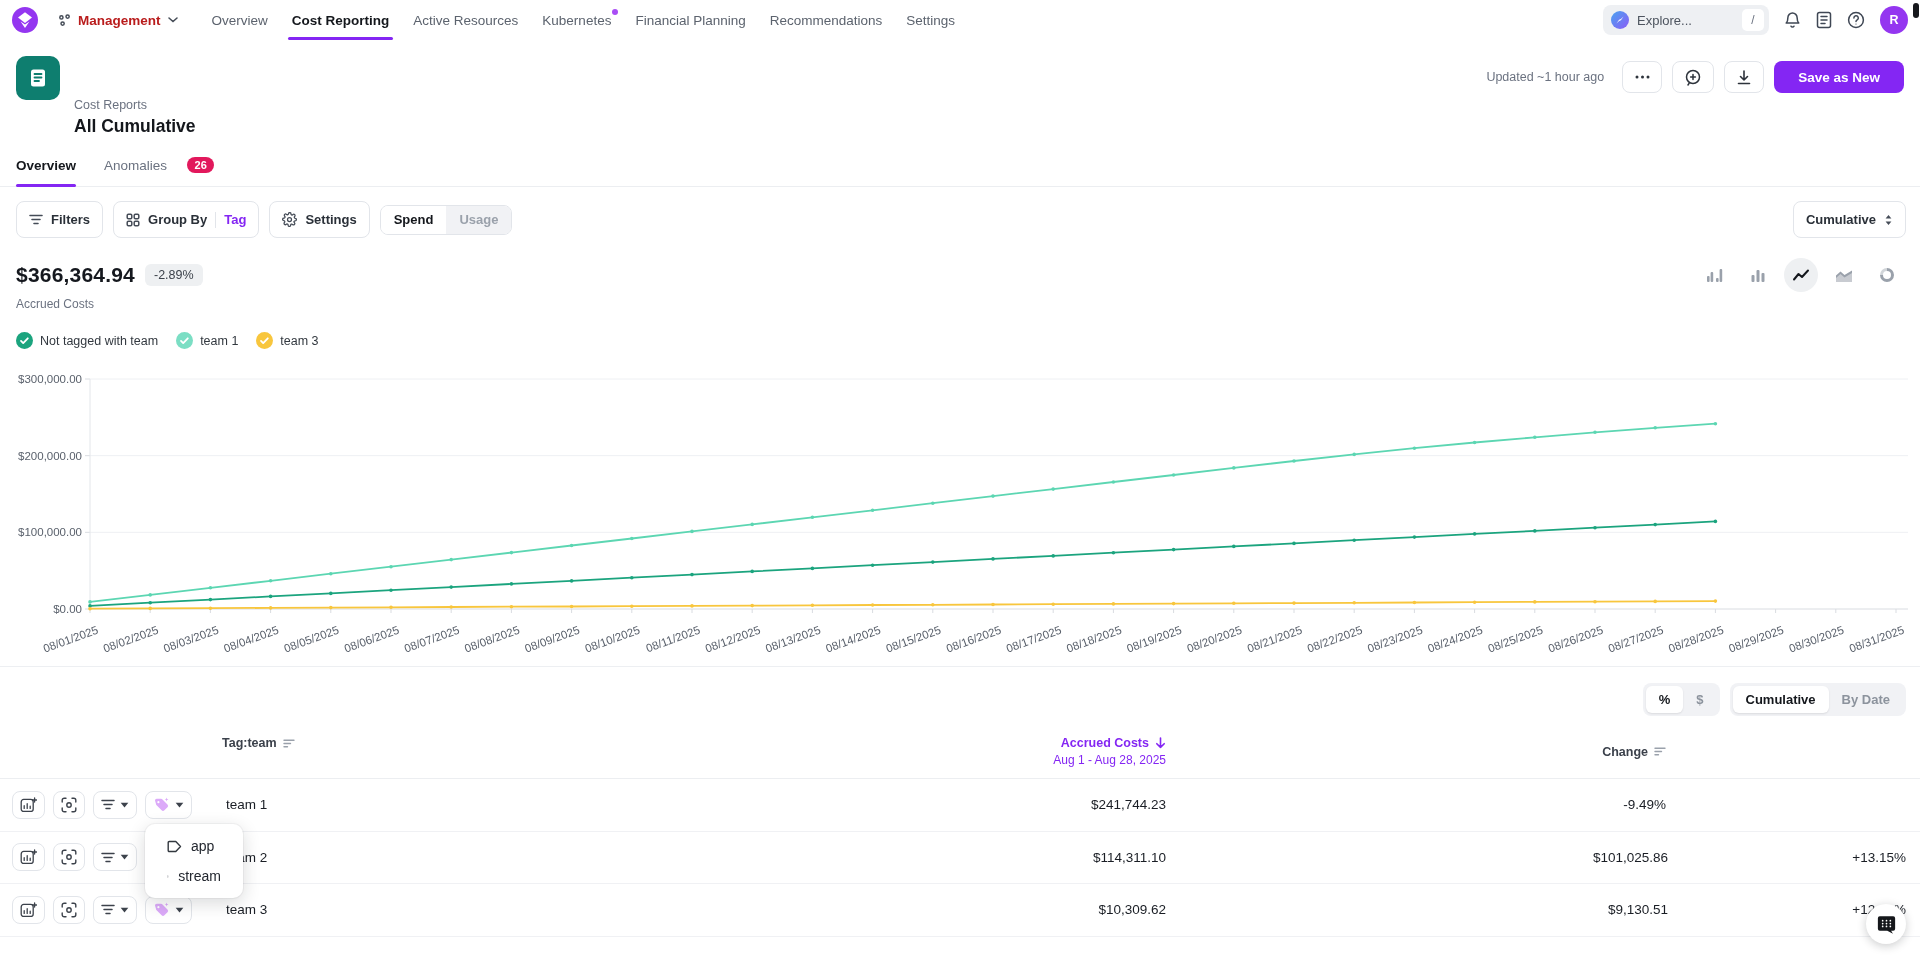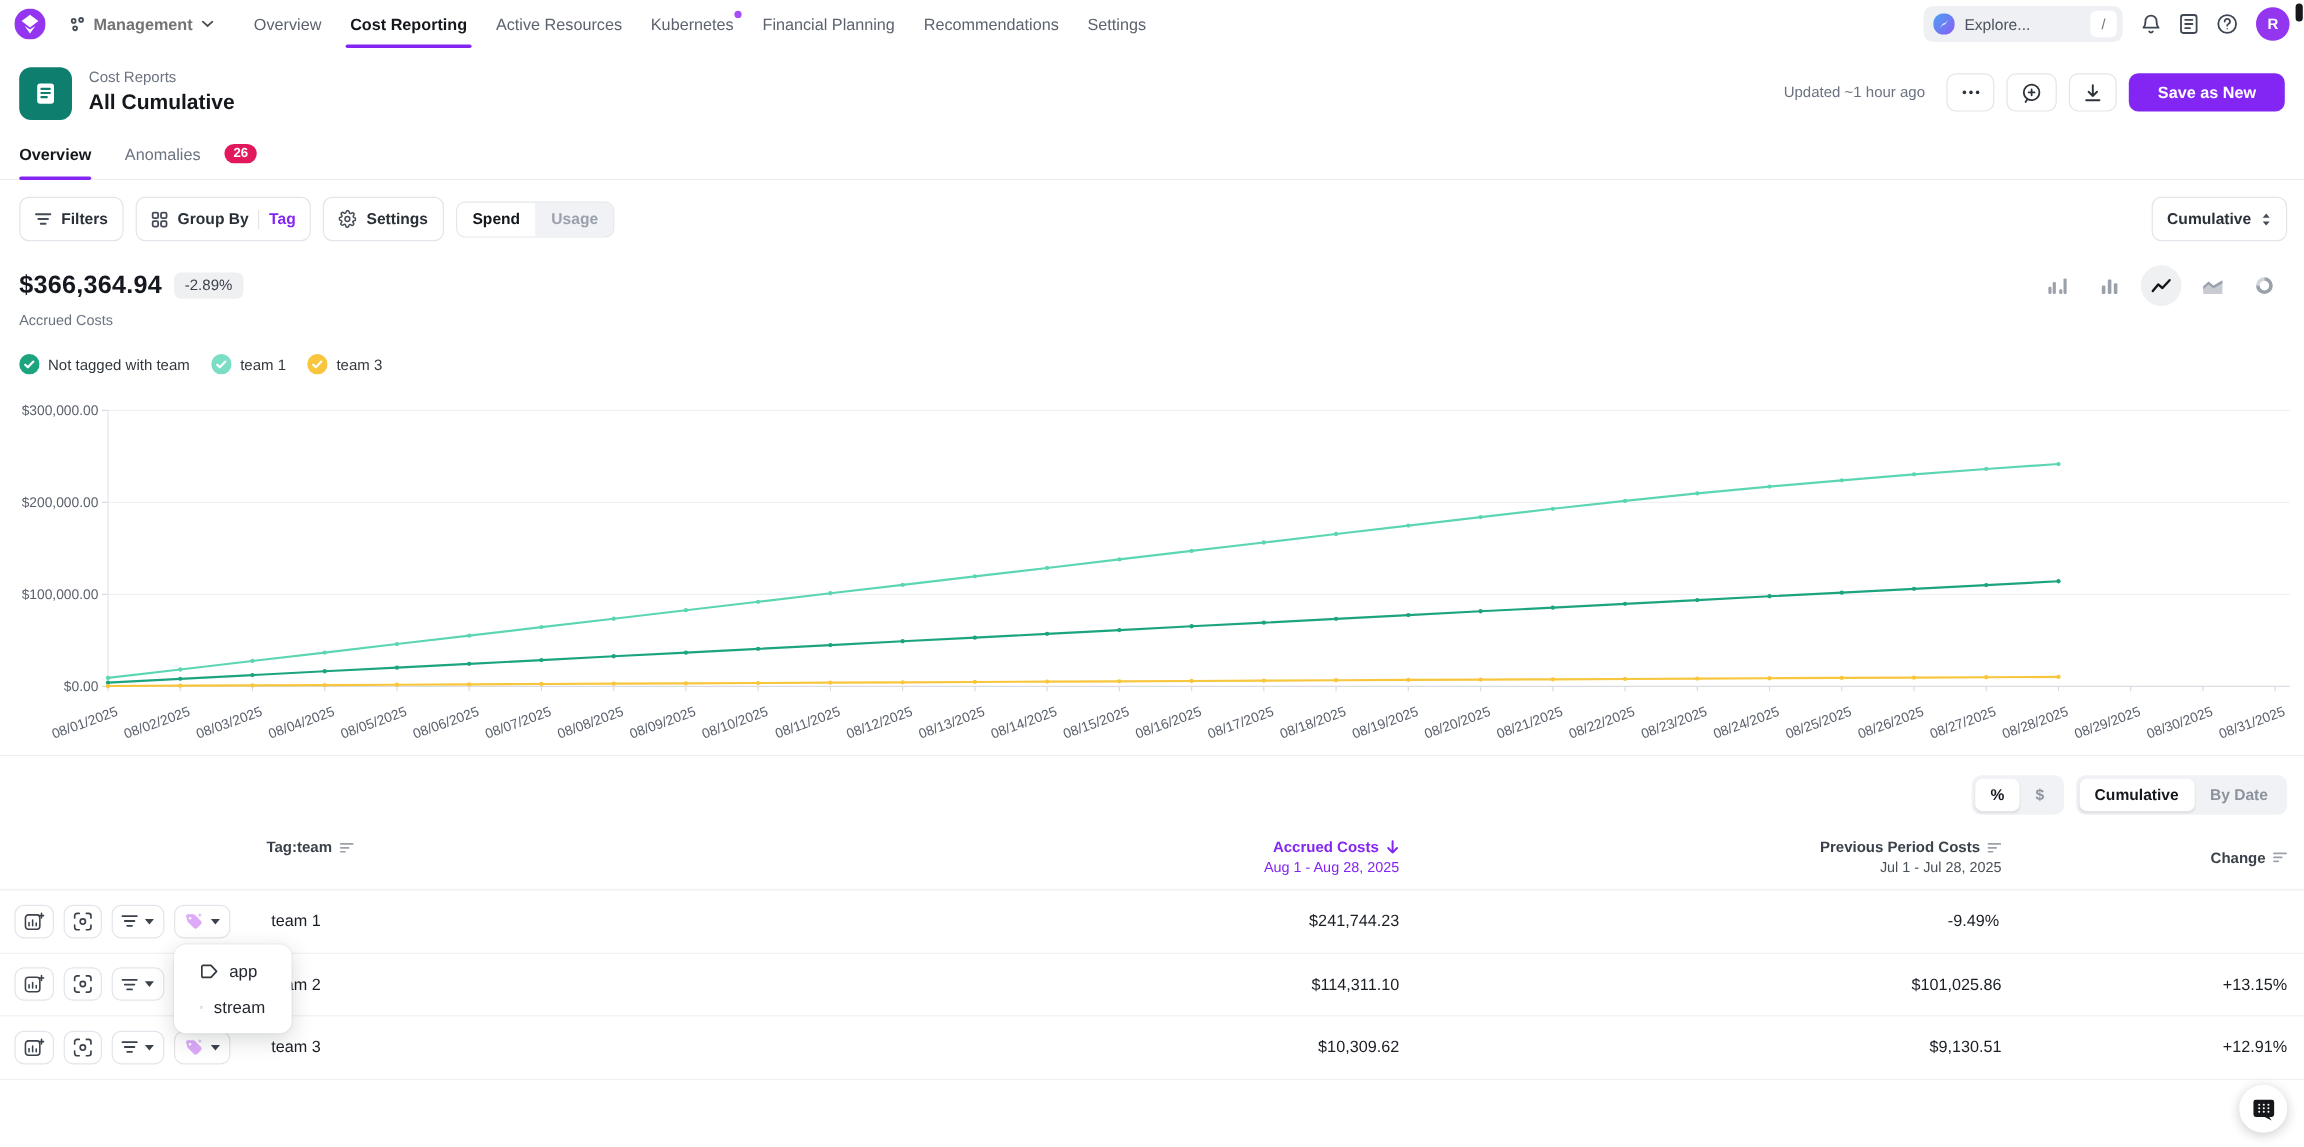--- a/index.html
+++ b/index.html
@@ -4,21 +4,21 @@
 <style>
   * { margin:0; padding:0; box-sizing:border-box; }
   html,body { width:1920px; height:956px; background:#fff; overflow:hidden;
     font-family:"Liberation Sans", sans-serif; color:#15181e; }
   .page { position:relative; width:1920px; height:956px; }
 
   
   .navbar { display:flex; align-items:center; height:40px; padding:0 12px; }
   .logo { width:26px; height:26px; display:flex; }
   .workspace { display:flex; align-items:center; gap:7px; margin-left:20px;
-    font-size:13.5px; font-weight:600; color:#737373; cursor:pointer; }
+    font-size:13.5px; font-weight:600; color:#b91c1c; cursor:pointer; }
   .nav-links { display:flex; margin-left:34px; gap:24px; height:40px; align-items:stretch; }
   .nav-link { font-size:13.5px; color:#5c636e; display:flex; align-items:center;
     position:relative; cursor:pointer; white-space:nowrap; }
   .nav-link.active { color:#14171c; font-weight:700; }
   .nav-link.active::after { content:''; position:absolute; left:-4px; right:-4px; bottom:0;
     height:3px; border-radius:3px; background:#8426f3; }
   .k8s-dot { position:absolute; top:9px; right:-7px; width:6px; height:6px;
     border-radius:50%; background:#a94df5; }
   .nav-right { margin-left:auto; display:flex; align-items:center; gap:15px; }
   .explore { display:flex; align-items:center; gap:8px; background:#eef0f3; border-radius:8px;
@@ -27,21 +27,21 @@
   .slash-key { background:#fff; border-radius:5px; width:22px; height:22px; display:flex;
     align-items:center; justify-content:center; font-size:12px; color:#6b7280; }
   .nav-icon { display:flex; align-items:center; cursor:pointer; }
   .avatar { width:28px; height:28px; border-radius:50%; background:#9436f0; color:#fff;
     font-weight:700; font-size:12.5px; display:flex; align-items:center; justify-content:center; cursor:pointer; }
 
   
   .page-header { display:flex; align-items:flex-start; padding:16px 16px 0; }
   .report-badge { width:44px; height:44px; border-radius:10px; background:#0e7e6f;
     display:flex; align-items:center; justify-content:center; }
-  .header-text { margin-left:14px; padding-top:1px; }
+  .header-text { margin-left:14px; padding-top:1px;margin-top:41px; }
   .breadcrumb { font-size:12.5px; color:#6b7280; }
   .page-title { font-size:17.5px; font-weight:700; color:#14171c; margin-top:4px; }
   .header-right { margin-left:auto; display:flex; align-items:center; gap:10px; margin-top:5px; }
   .updated { font-size:12.5px; color:#6b7280; margin-right:8px; }
   .icon-btn { height:32px; min-width:40px; padding:0 11px; border:1px solid #e2e5ea;
     border-radius:8px; background:#fff; display:flex; align-items:center; justify-content:center;
     color:#2d333b; cursor:pointer; }
   .save-btn { height:32px; padding:0 24px; background:#8426f3; color:#fff; border:none;
     border-radius:8px; font-size:13.5px; font-weight:700; font-family:inherit; cursor:pointer; }
 
@@ -544,29 +544,20 @@
       </div>
       <div class="th num purple pad-r12">
         <span class="th-line">
             <span>Accrued Costs</span>
           <svg width="11" height="12" viewBox="0 0 11 12" fill="none" stroke="#8426f3" stroke-width="1.6" stroke-linecap="round" stroke-linejoin="round">
               <path d="M5.5 1v9.4M5.5 10.4 1.8 6.7M5.5 10.4l3.7-3.7"></path>
             </svg>
         </span>
         <span class="th-sub">Aug 1 - Aug 28, 2025</span>
       </div>
-      <div class="th num pad-r12">
-        <span class="th-line">
-            <span>Previous Period Costs</span>
-          <svg width="12" height="9" viewBox="0 0 12 9" stroke="#9aa1ab" stroke-width="1.4" stroke-linecap="round" fill="none">
-              <path d="M1 1.2h10M1 4.5h6.5M1 7.8h3.5"></path>
-            </svg>
-        </span>
-        <span class="th-sub">Jul 1 - Jul 28, 2025</span>
-      </div>
       <div class="th num pad-r14" style="align-self:center">
         <span class="th-line">
             <span>Change</span>
           <svg width="12" height="9" viewBox="0 0 12 9" stroke="#9aa1ab" stroke-width="1.4" stroke-linecap="round" fill="none">
               <path d="M1 1.2h10M1 4.5h6.5M1 7.8h3.5"></path>
             </svg>
         </span>
       </div>
     </div>
 

